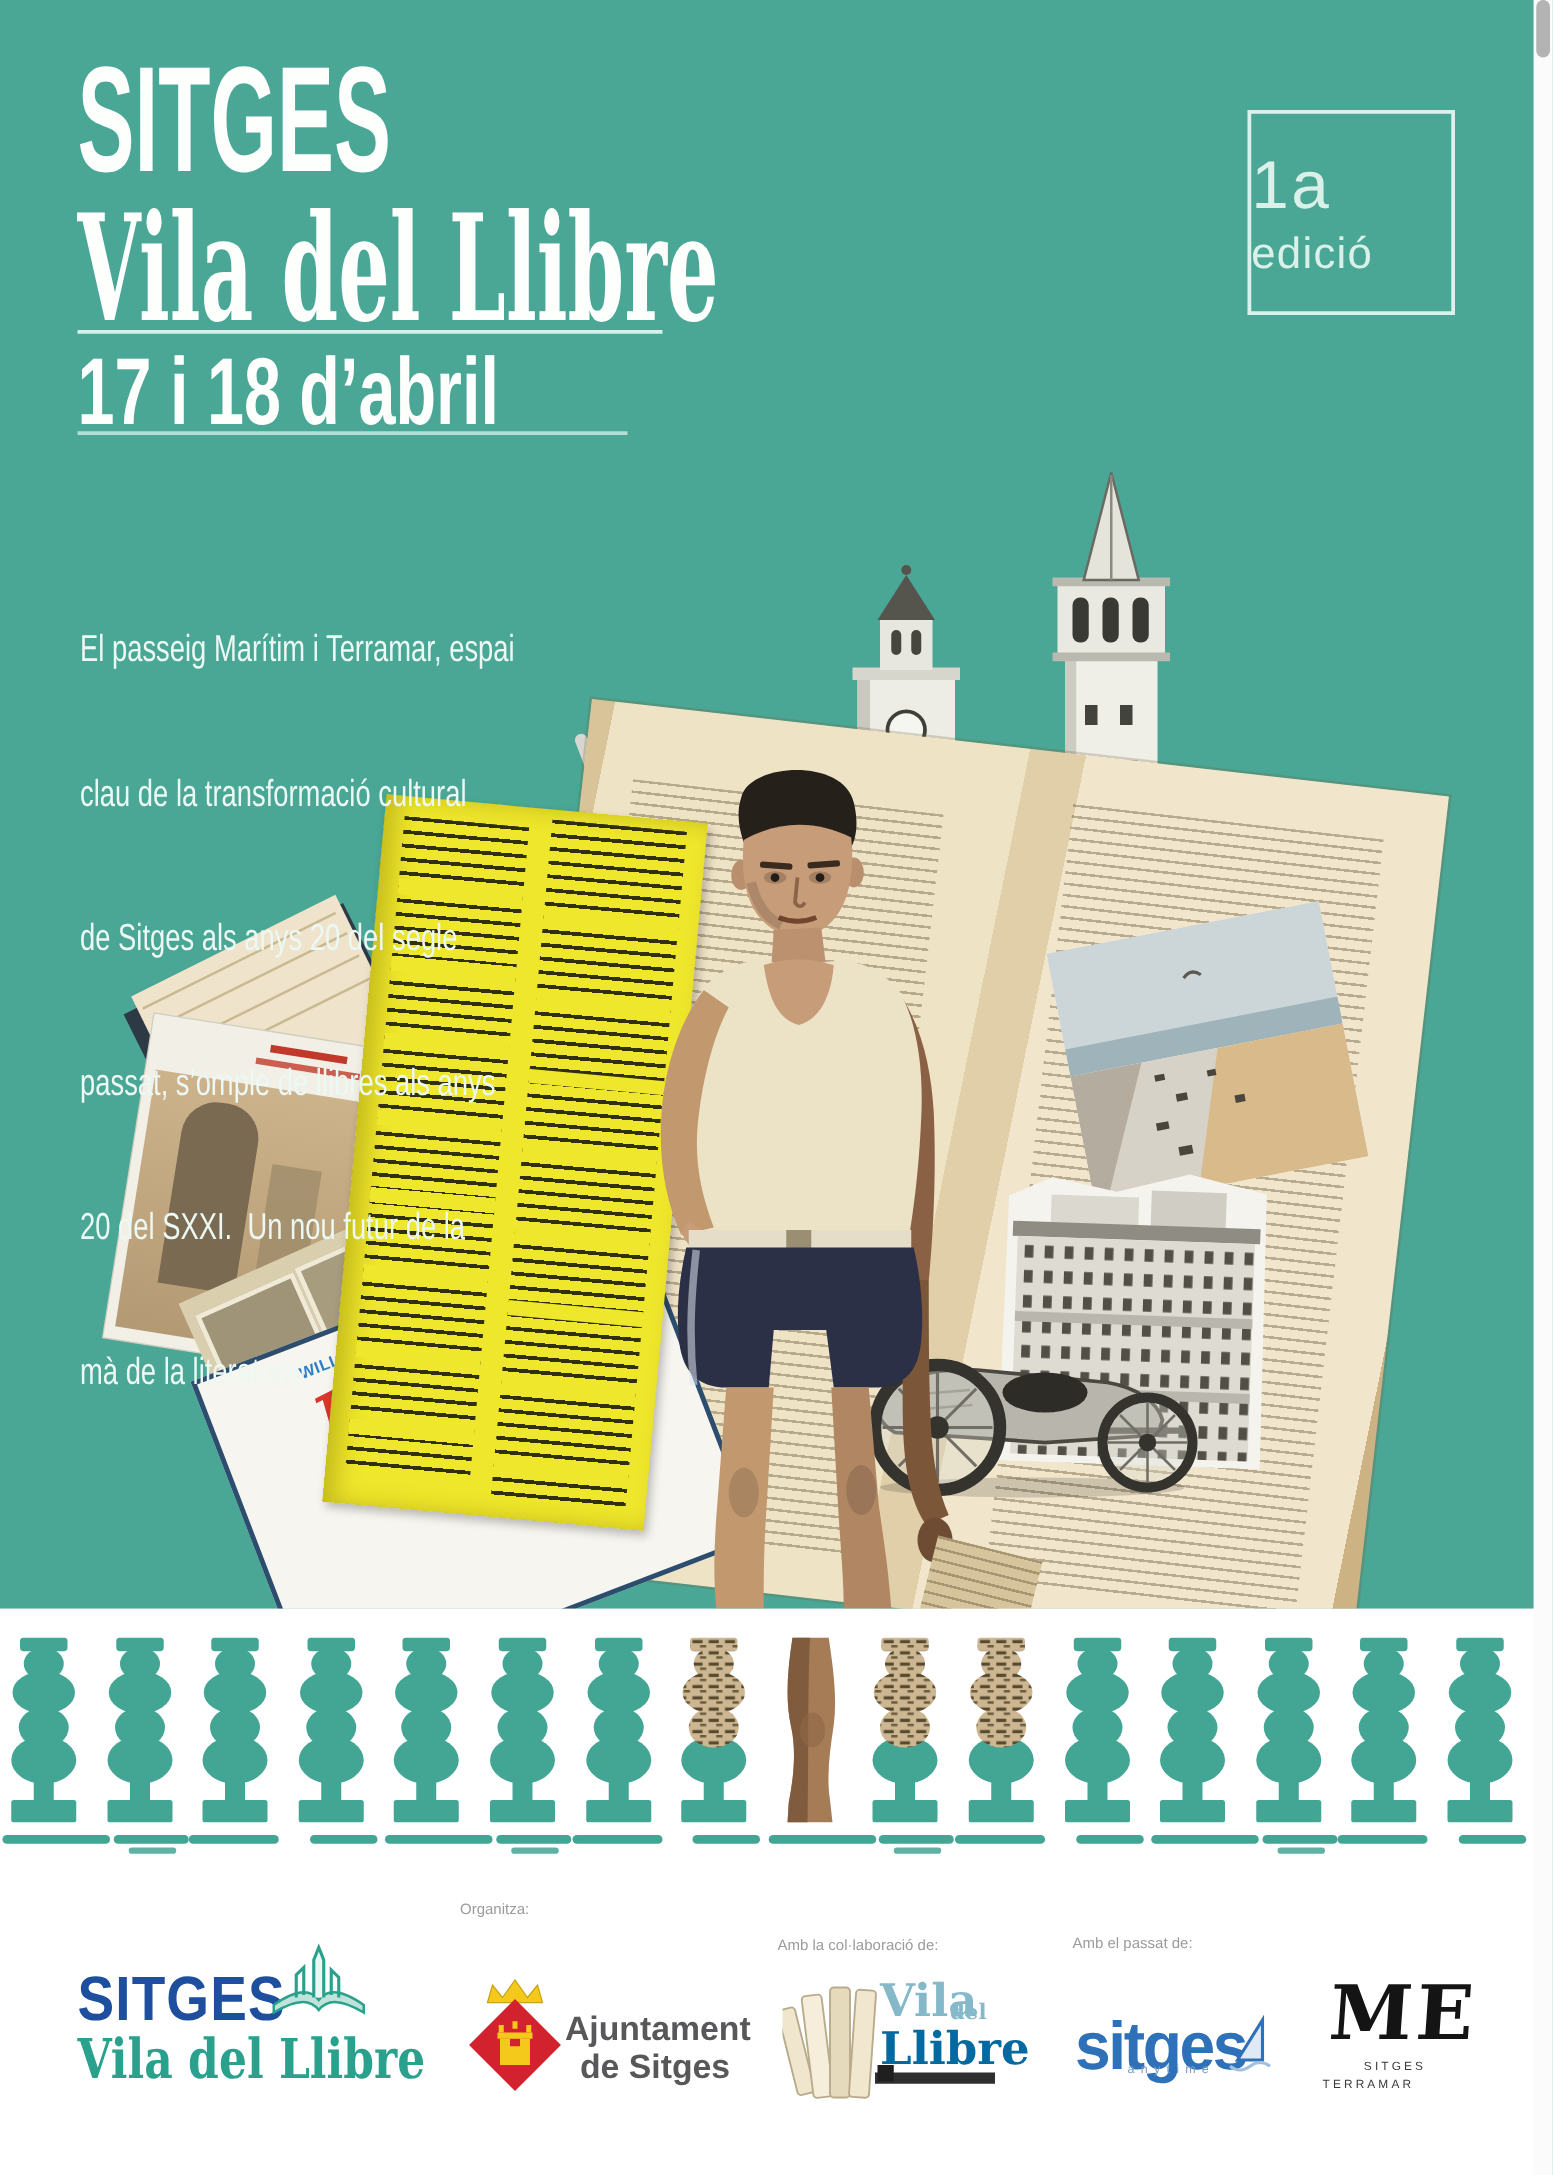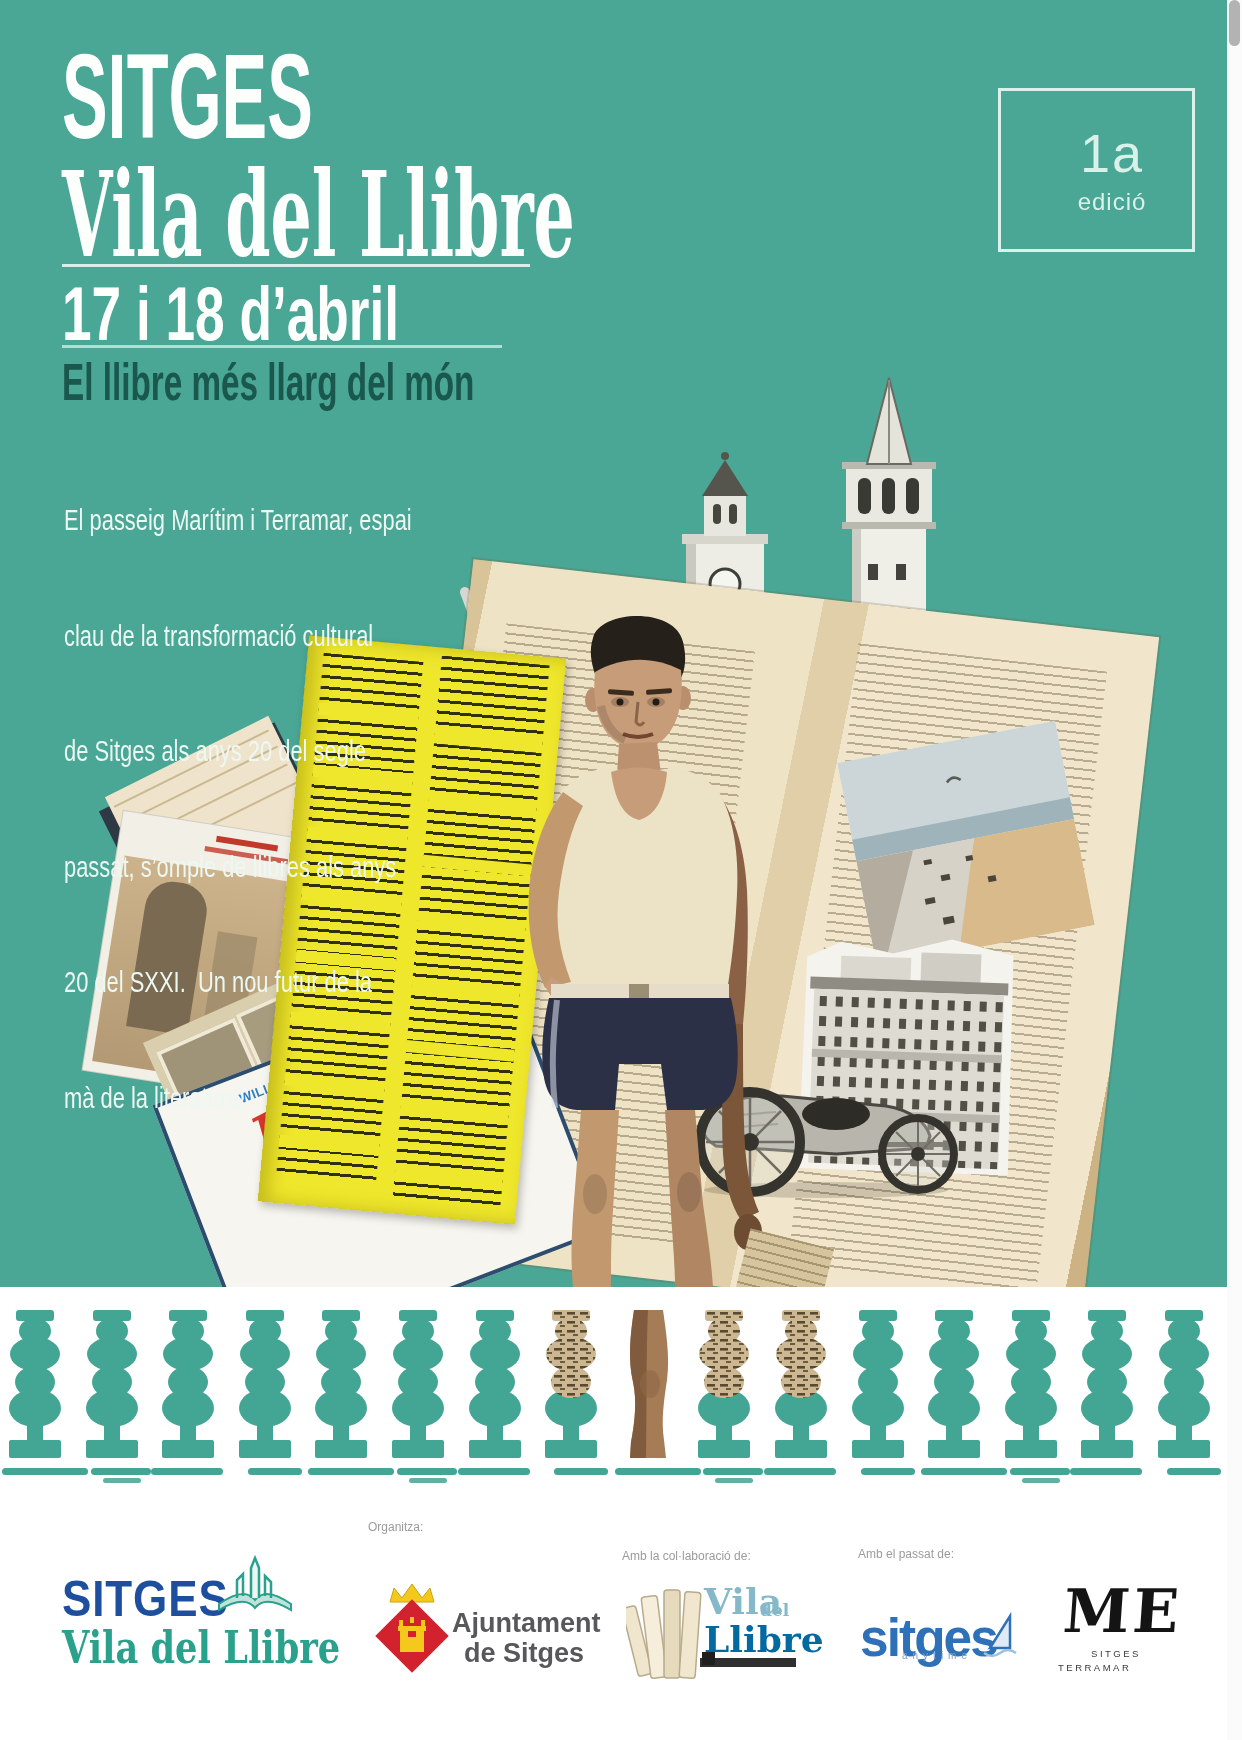--- a/index.html
+++ b/index.html
@@ -9,23 +9,23 @@
   .sx{display:inline-block;transform-origin:0 0;white-space:pre;}
   .teal{left:0;top:0;width:1227px;height:1287px;background:#4aa695;overflow:hidden;}
   .hero-title{color:#fdfffd;font-weight:700;font-size:120px;line-height:1;}
   .hero-sub{color:#fdfffd;font-weight:700;font-size:118px;line-height:1;font-family:"DejaVu Serif",serif;}
   .hero-rule{background:rgba(240,252,248,.85);height:3px;}
   .hero-dates{color:#fdfffd;font-weight:700;font-size:76px;line-height:1;}
   .hero-tag{color:#1a574c;font-weight:700;font-size:52px;line-height:1;}
   .hero-body{color:#ecf8f3;font-size:30px;line-height:38.5px;font-weight:400;}
   .hero-body div{white-space:pre;}
   .badge{border:3px solid rgba(236,250,245,.9);display:flex;flex-direction:column;
-         align-items:center;justify-content:center;gap:10px;color:#d9f1e9;padding-left:31px;}
+         justify-content:center;gap:10px;color:#d9f1e9;}
   .badge .n{font-size:54px;line-height:1;letter-spacing:2px;}
-  .badge .l{font-size:24px;line-height:1;letter-spacing:1px;}
+  .badge .l{font-size:35px;line-height:1;letter-spacing:1px;}
   .bktxt{background:repeating-linear-gradient(to bottom,rgba(92,74,46,.38) 0 2px,transparent 2px 9px);}
   .yltxt{background:
      repeating-linear-gradient(to bottom,rgba(239,231,43,0) 0 50px,#efe72b 50px 62px),
      repeating-linear-gradient(to bottom,rgba(22,22,10,.88) 0 3px,transparent 3px 11px);}
   .band{left:0;top:1287px;width:1227px;height:203px;background:#fff;}
   .footer-label{font-size:12px;color:#9b9b9b;}
   .picnic{background:#f7f5ef;border:4px solid #2c4d6e;text-align:center;}
   .picnic .names{font-size:13px;font-weight:700;color:#2f7fc4;letter-spacing:.5px;margin-top:14px;}
   .picnic .title{font-family:"DejaVu Serif",serif;font-style:italic;font-weight:700;
                  font-size:62px;color:#d8372a;line-height:.95;transform:rotate(-6deg);}
@@ -272,23 +272,20 @@
       <span class="sx hero-title" style="transform:scaleX(.57)">SITGES</span>
     </div>
     <div class="abs" style="left:62px;top:156px">
       <span class="sx hero-sub" style="transform:scaleX(.55)">Vila del Llibre</span>
     </div>
     <div class="abs hero-rule" style="left:62px;top:264px;width:468px"></div>
     <div class="abs" style="left:62px;top:276px">
       <span class="sx hero-dates" style="transform:scaleX(.70)">17 i 18 d’abril</span>
     </div>
     <div class="abs hero-rule" style="left:62px;top:345px;width:440px;opacity:.75"></div>
-    <div class="abs" style="left:62px;top:356px">
-      <span class="sx hero-tag" style="transform:scaleX(.64)">El llibre més llarg del món</span>
-    </div>
     <div class="abs" style="left:64px;top:424px">
       <div class="sx hero-body" style="transform:scaleX(.73)">
         <div>El passeig Marítim i Terramar, espai</div>
         <div>clau de la transformació cultural</div>
         <div>de Sitges als anys 20 del segle</div>
         <div>passat, s’omple de llibres als anys</div>
         <div>20 del SXXI.  Un nou futur de la</div>
         <div>mà de la literatura!</div>
       </div>
     </div>

